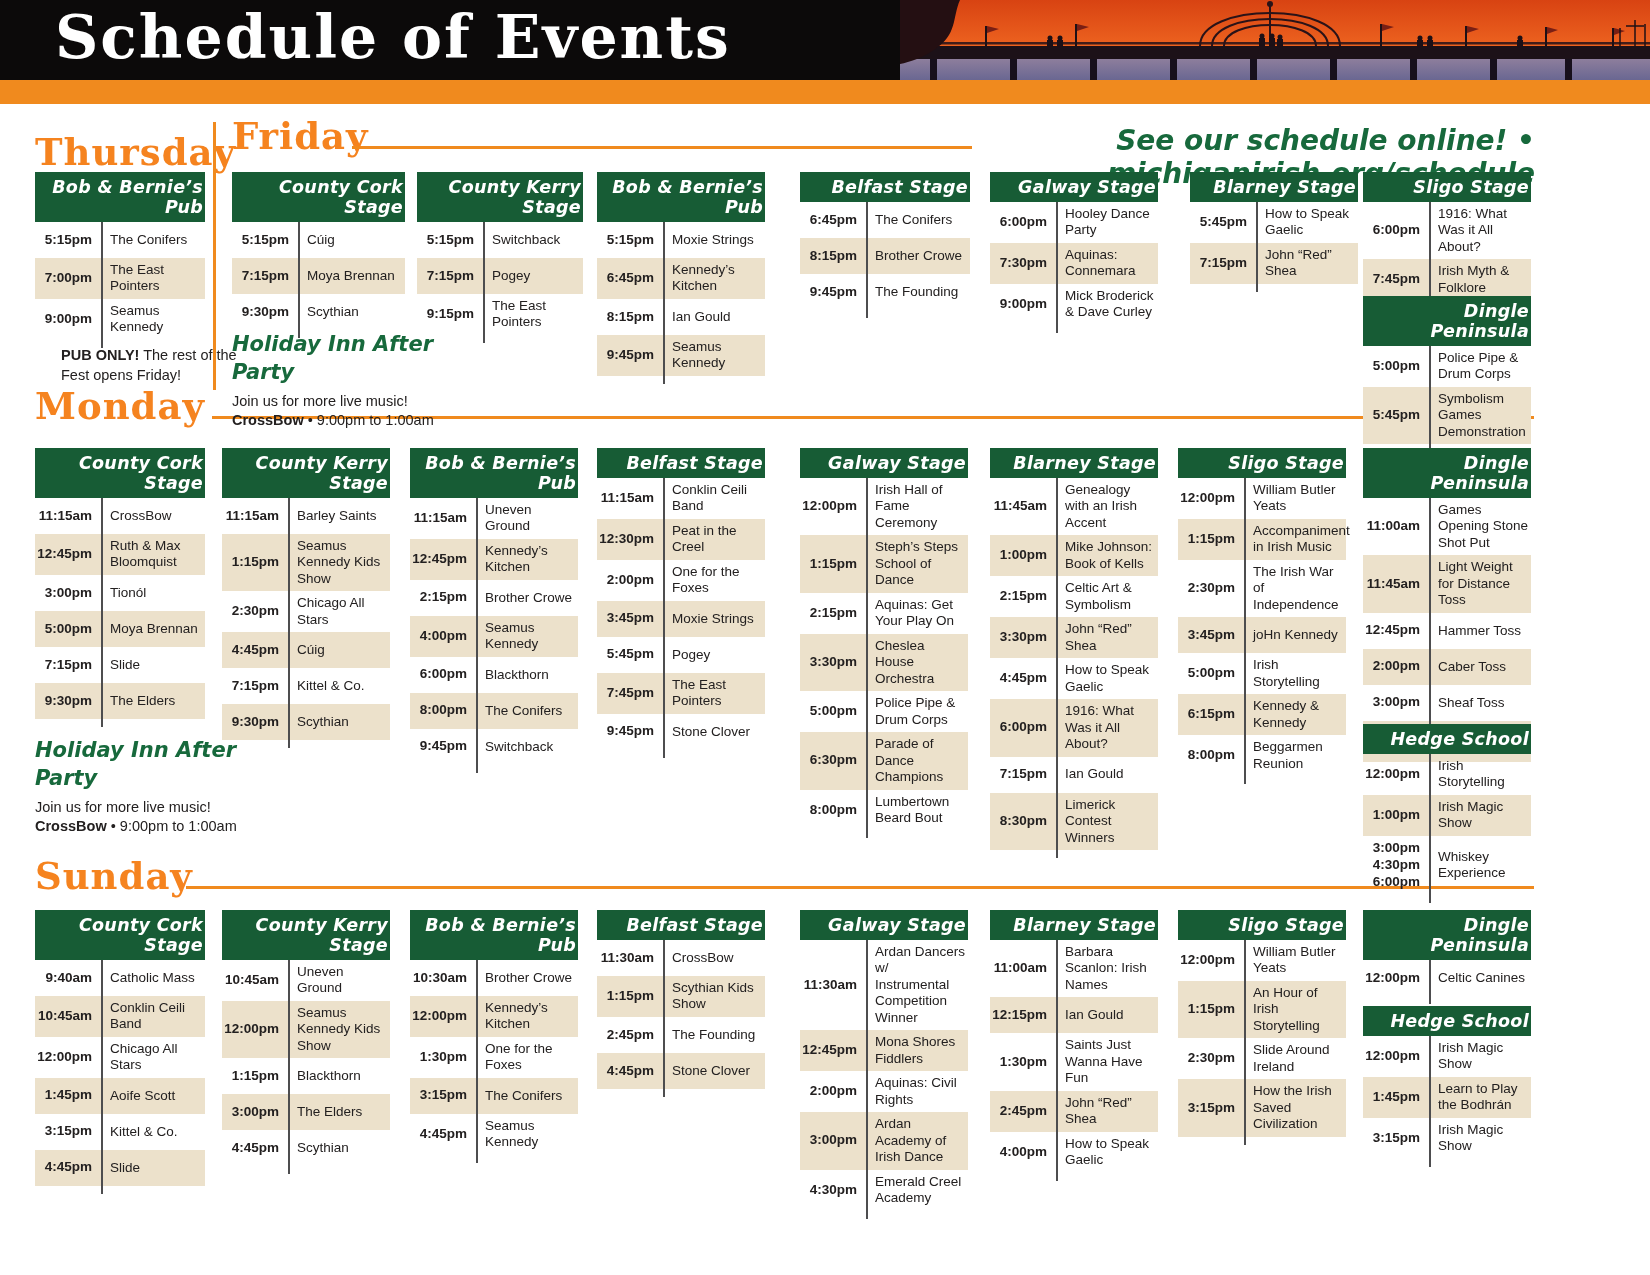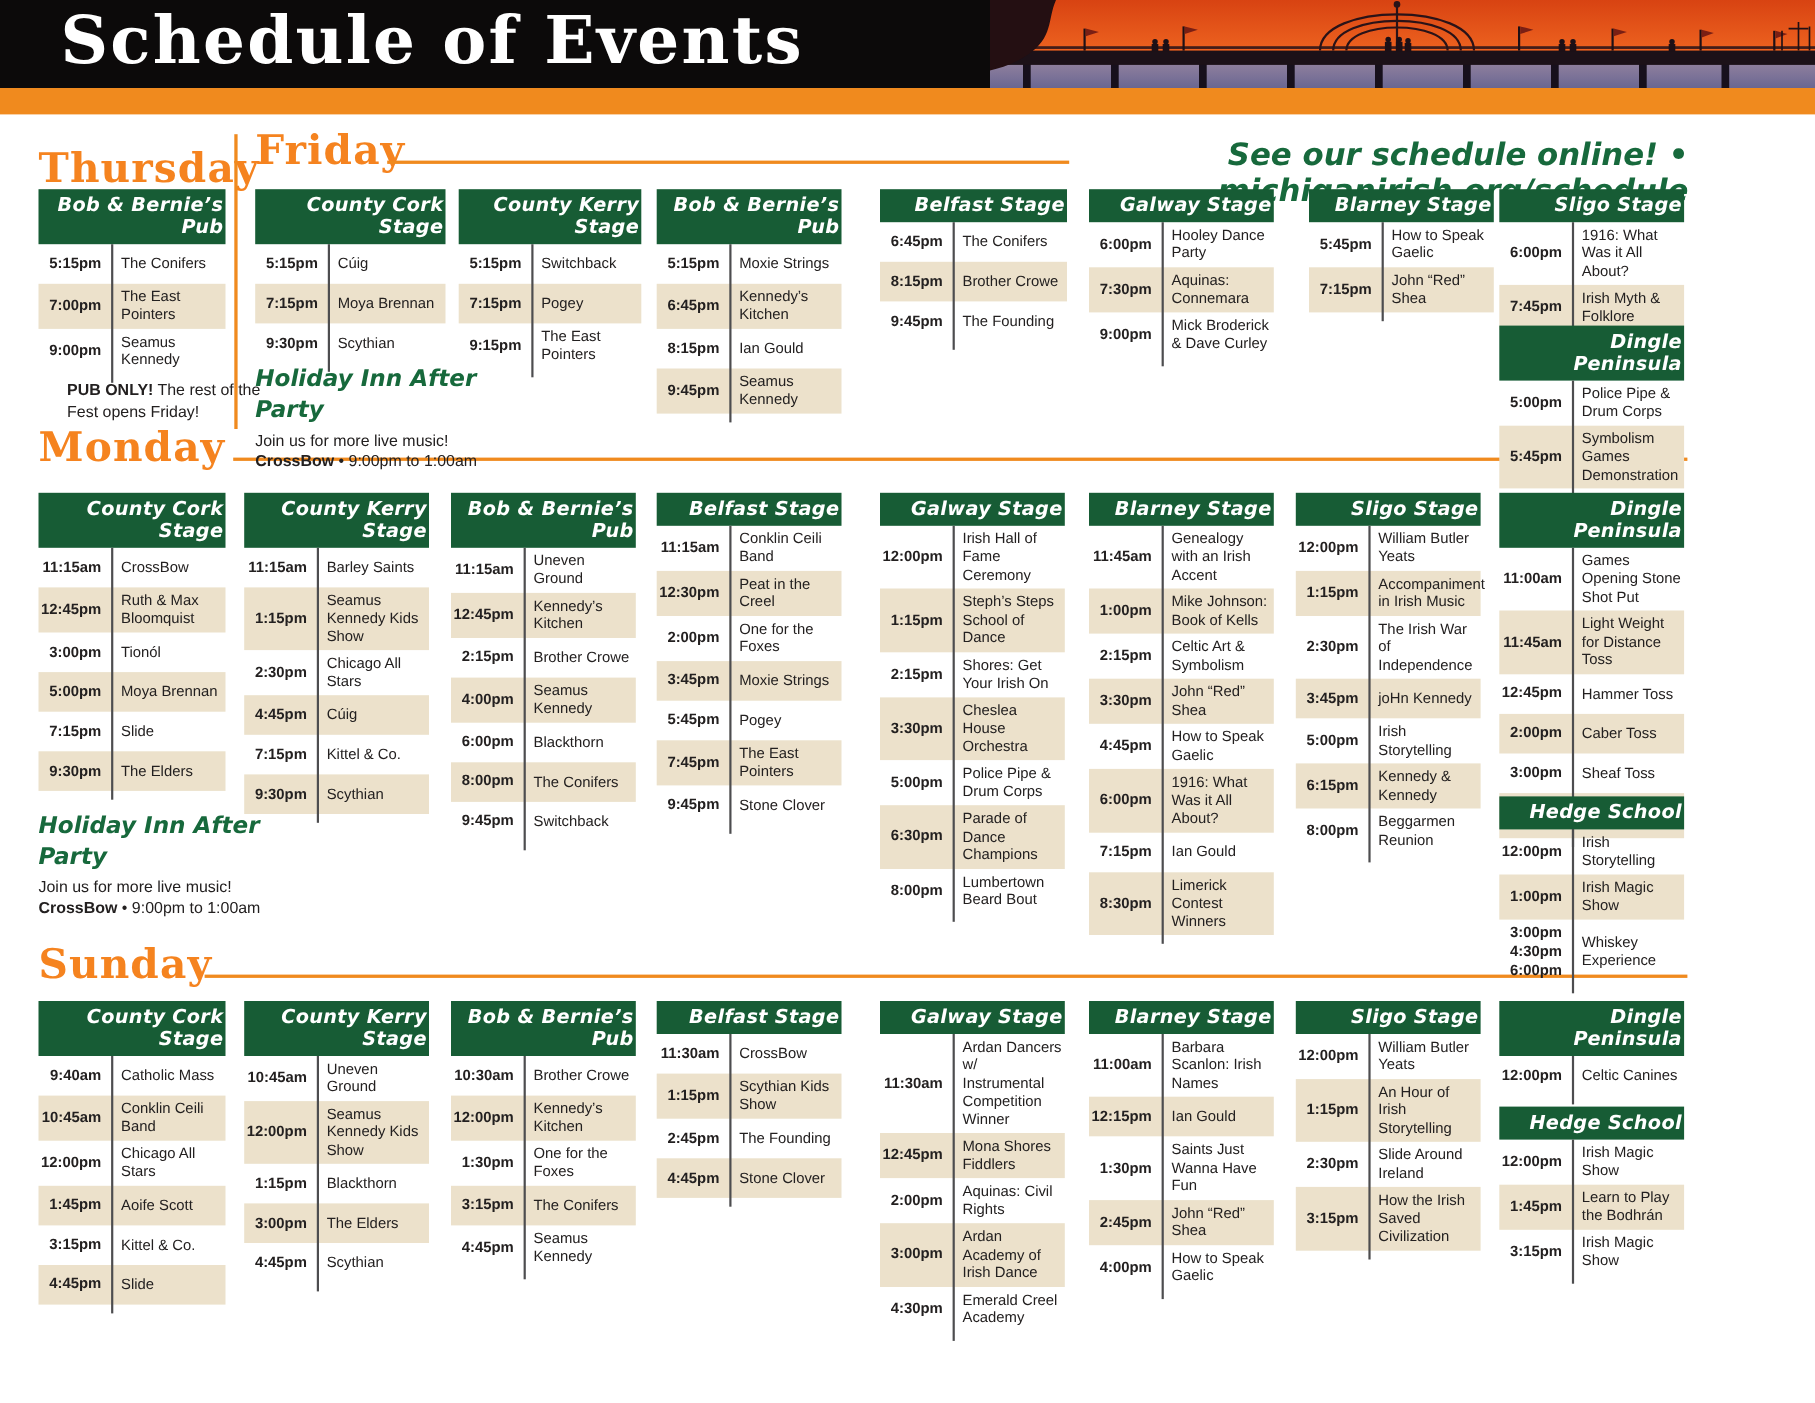--- a/index.html
+++ b/index.html
@@ -549,21 +549,21 @@
         <div class="row alt">
           <div class="time">
             <div>1:15pm</div>
           </div>
           <div class="act">Steph’s Steps School of Dance</div>
         </div>
         <div class="row">
           <div class="time">
             <div>2:15pm</div>
           </div>
-          <div class="act">Shores: Get Your Irish On</div>
+          <div class="act">Aquinas: Get Your Play On</div>
         </div>
         <div class="row alt">
           <div class="time">
             <div>3:30pm</div>
           </div>
           <div class="act">Cheslea House Orchestra</div>
         </div>
         <div class="row">
           <div class="time">
             <div>5:00pm</div>

